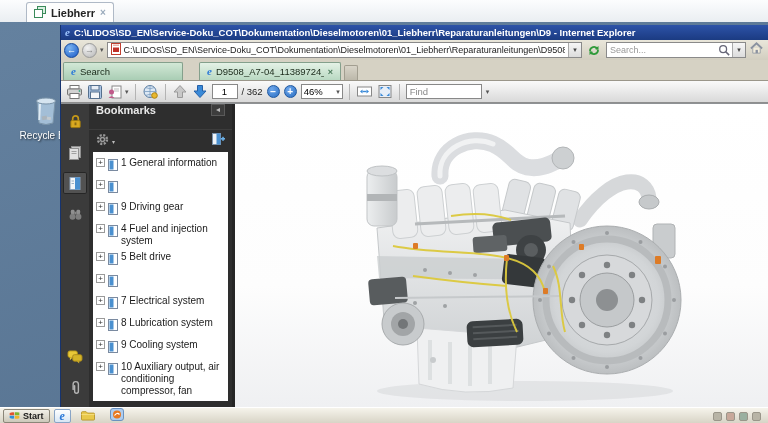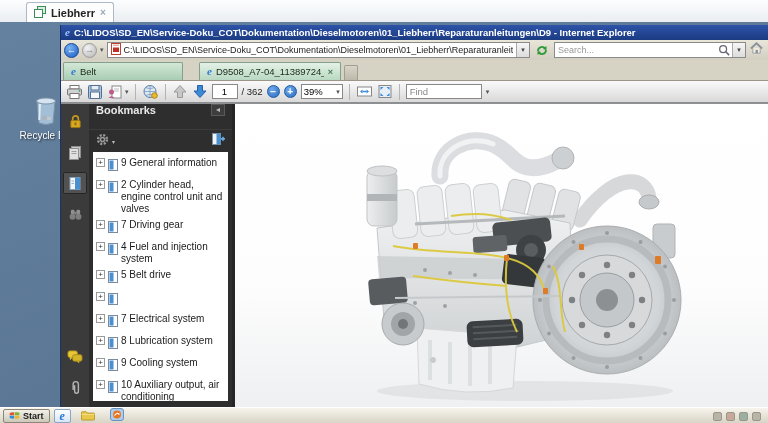--- a/index.html
+++ b/index.html
@@ -42,21 +42,21 @@
   .tiny-caret { font-size:7px; color:#555; flex:0 0 auto; }
   .address-field { flex:1; min-width:0; height:16px; background:#fff; border:1px solid #8a8a8a;
     display:flex; align-items:center; gap:3px; padding:0 0 0 3px; overflow:hidden; }
   .address-text { flex:1; min-width:0; font-size:9px; color:#222; white-space:nowrap;
     overflow:hidden; }
   .field-drop { width:13px; height:14px; background:linear-gradient(#f6f6f6,#dcdcdc);
     border-left:1px solid #aaa; display:flex; align-items:center; justify-content:center;
     font-size:7px; color:#444; flex:0 0 auto; cursor:pointer; }
   .refresh-btn { width:18px; height:16px; display:flex; align-items:center; justify-content:center;
     flex:0 0 auto; cursor:pointer; }
-  .search-box { width:192px; height:16px; background:#fff; border:1px solid #8a8a8a;
+  .search-box { width:140px; height:16px; background:#fff; border:1px solid #8a8a8a;
     display:flex; align-items:center; flex:0 0 auto; }
   .search-box input { flex:1; min-width:0; border:none; outline:none; font-size:9px;
     padding:0 3px; color:#333; font-family:inherit; }
   .search-box input::placeholder { color:#999; }
   .home-btn { width:16px; flex:0 0 auto; cursor:pointer; }
 
   .tab-row { height:20px; background:#d6d2c4; display:flex; align-items:flex-end;
     padding:2px 2px 0; flex:0 0 auto; }
   .ie-tab { height:18px; display:flex; align-items:center; gap:4px; padding:0 7px;
     border:1px solid #84a08c; border-bottom:none; border-radius:2px 2px 0 0;
@@ -201,21 +201,21 @@
     <span class="home-btn"><svg width="15" height="14" viewBox="0 0 16 15">
           <path d="M2,8 L8,2.5 L14,8" fill="none" stroke="#8a92a0" stroke-width="2"></path>
           <path d="M4,7.5 V13 H12 V7.5" fill="#f2ecda" stroke="#9aa0a8"></path>
           <rect x="7" y="9.5" width="2.5" height="3.5" fill="#8a92a0"></rect>
         </svg></span>
   </div>
 
   <div class="tab-row">
     <div class="ie-tab tab-lidos">
       <span class="ie-e" style="color:#2a78d8;">e</span>
-      <span class="tab-label">Belt</span>
+      <span class="tab-label">Search</span>
     </div>
     <div class="ie-tab tab-doc">
       <span class="ie-e" style="color:#2a78d8;">e</span>
       <span class="tab-label">D9508_A7-04_11389724_01...</span>
       <span class="tab-close">×</span>
     </div>
     <div class="tab-stub"></div>
   </div>
 
   <div class="pdf-toolbar">
@@ -261,21 +261,21 @@
     <span class="tb-btn">
         <svg width="16" height="15" viewBox="0 0 16 15">
           <path d="M8,13.5 L2,7 H5.5 V1.5 H10.5 V7 H14 Z" fill="#3a8ad8" stroke="#2560a8"></path>
         </svg>
       </span>
     <input class="page-input" value="1" style="">
     <span class="page-total">/ 362</span>
     <span class="zoom-circle">−</span>
     <span class="zoom-circle">+</span>
     <span class="zoom-box">
-      <span class="zoom-val">39%</span>
+      <span class="zoom-val">46%</span>
       <span class="tiny-caret">▾</span>
     </span>
     <span class="tb-sep"></span>
     <span class="tb-btn">
         <svg width="17" height="15" viewBox="0 0 17 15">
           <rect x="1.5" y="3" width="14" height="9" fill="#fff" stroke="#888"></rect>
           <path d="M4,7.5 L6.5,5.5 V9.5 Z" fill="#3a8ad8"></path>
           <path d="M13,7.5 L10.5,5.5 V9.5 Z" fill="#3a8ad8"></path>
           <line x1="6.5" y1="7.5" x2="10.5" y2="7.5" stroke="#3a8ad8" stroke-width="1.4"></line>
         </svg>
@@ -366,37 +366,36 @@
               <rect x="11.2" y="3.8" width="1.6" height="4" fill="#6ab0e8"></rect>
             </svg></span>
       </div>
       <div class="bm-list">
         <div class="bm-row">
             <span class="bm-expand">+</span>
             <span class="bm-doc"><svg width="10" height="12" viewBox="0 0 10 12">
                 <rect x="0.5" y="0.5" width="9" height="11" fill="#fff" stroke="#7a8aa0"></rect>
                 <rect x="1.5" y="1.5" width="4" height="9" fill="#4a90d0"></rect>
               </svg></span>
-            <span class="bm-label">9 General information</span>
-          </div>
-        <div class="bm-row">
-            <span class="bm-expand">+</span>
-            <span class="bm-doc"><svg width="10" height="12" viewBox="0 0 10 12">
-                <rect x="0.5" y="0.5" width="9" height="11" fill="#fff" stroke="#7a8aa0"></rect>
-                <rect x="1.5" y="1.5" width="4" height="9" fill="#4a90d0"></rect>
-              </svg></span>
-            <span class="bm-label">2 Cylinder head, engine control unit and valves</span>
-          </div>
-        <div class="bm-row">
-            <span class="bm-expand">+</span>
-            <span class="bm-doc"><svg width="10" height="12" viewBox="0 0 10 12">
-                <rect x="0.5" y="0.5" width="9" height="11" fill="#fff" stroke="#7a8aa0"></rect>
-                <rect x="1.5" y="1.5" width="4" height="9" fill="#4a90d0"></rect>
-              </svg></span>
-            <span class="bm-label">7 Driving gear</span>
+            <span class="bm-label">1 General information</span>
+          </div>
+        <div class="bm-row">
+            <span class="bm-expand">+</span>
+            <span class="bm-doc"><svg width="10" height="12" viewBox="0 0 10 12">
+                <rect x="0.5" y="0.5" width="9" height="11" fill="#fff" stroke="#7a8aa0"></rect>
+                <rect x="1.5" y="1.5" width="4" height="9" fill="#4a90d0"></rect>
+              </svg></span>
+          </div>
+        <div class="bm-row">
+            <span class="bm-expand">+</span>
+            <span class="bm-doc"><svg width="10" height="12" viewBox="0 0 10 12">
+                <rect x="0.5" y="0.5" width="9" height="11" fill="#fff" stroke="#7a8aa0"></rect>
+                <rect x="1.5" y="1.5" width="4" height="9" fill="#4a90d0"></rect>
+              </svg></span>
+            <span class="bm-label">9 Driving gear</span>
           </div>
         <div class="bm-row">
             <span class="bm-expand">+</span>
             <span class="bm-doc"><svg width="10" height="12" viewBox="0 0 10 12">
                 <rect x="0.5" y="0.5" width="9" height="11" fill="#fff" stroke="#7a8aa0"></rect>
                 <rect x="1.5" y="1.5" width="4" height="9" fill="#4a90d0"></rect>
               </svg></span>
             <span class="bm-label">4 Fuel and injection system</span>
           </div>
         <div class="bm-row">

